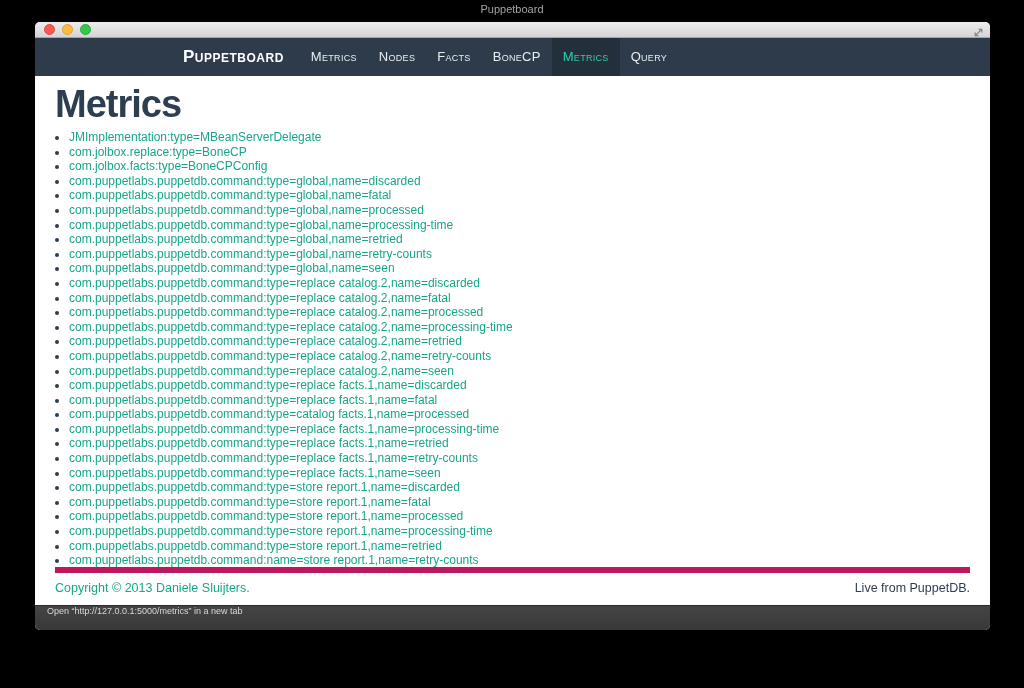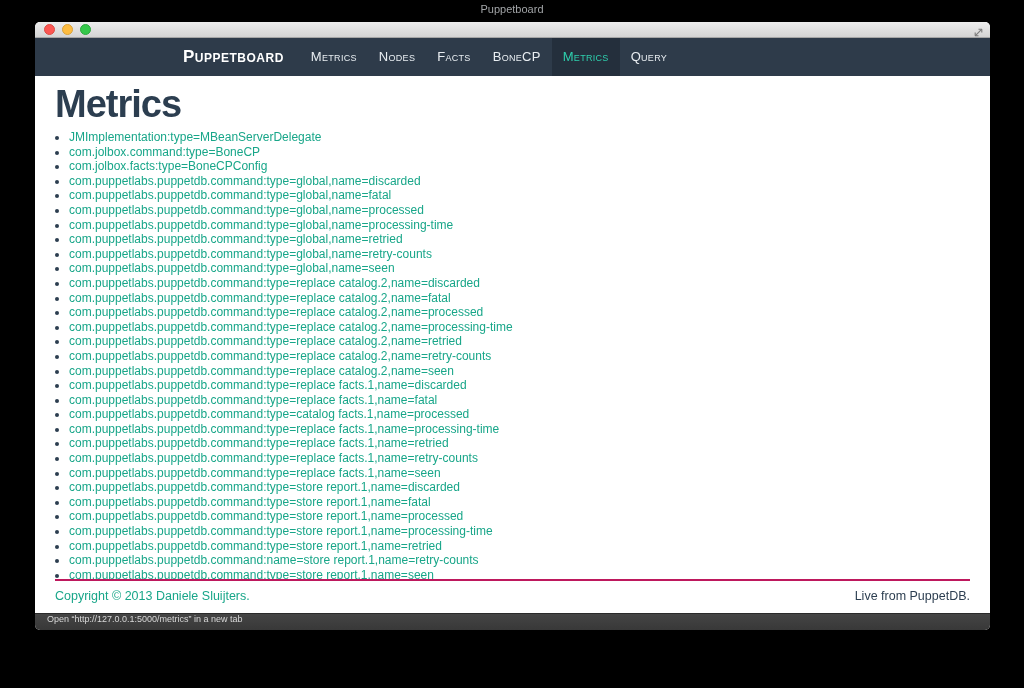--- a/index.html
+++ b/index.html
@@ -83,31 +83,31 @@
   ul.metrics li {
     font-size: 12px; line-height: 14.6px;
     color: #2c3e50;
   }
   ul.metrics a { color: #18a689; text-decoration: none; }
 
   
   .footer {
     flex: none;
     margin: 0 20px;
-    border-top: 2px solid #be185d;
+    border-top: 6px solid #be185d;
     padding: 8px 0 9px 0;
     display: flex; justify-content: space-between; align-items: baseline;
     font-size: 12.5px; line-height: 15px;
   }
   .footer a.copyright { color: #18a689; text-decoration: none; }
   .footer .live { color: #2c3e50; }
 
   
   .statusbar {
-    flex: none; height: 17px;
+    flex: none; height: 25px;
     background: linear-gradient(#454545, #383838);
     border-top: 1px solid #2a2a2a;
     color: #d8d8d8; font-size: 9px; line-height: 11px;
     padding-left: 12px;
     white-space: nowrap;
   }
 </style>
 </head>
 <body>
 
@@ -158,21 +158,21 @@
     </div>
   </nav>
 
   <main class="content">
     <h1 class="page-title">Metrics</h1>
     <ul class="metrics">
       <li>
           <a href="#">JMImplementation:type=MBeanServerDelegate</a>
         </li>
         <li>
-          <a href="#">com.jolbox.command:type=BoneCP</a>
+          <a href="#">com.jolbox.replace:type=BoneCP</a>
         </li>
         <li>
           <a href="#">com.jolbox.facts:type=BoneCPConfig</a>
         </li>
         <li>
           <a href="#">com.puppetlabs.puppetdb.command:type=global,name=discarded</a>
         </li>
         <li>
           <a href="#">com.puppetlabs.puppetdb.command:type=global,name=fatal</a>
         </li>

